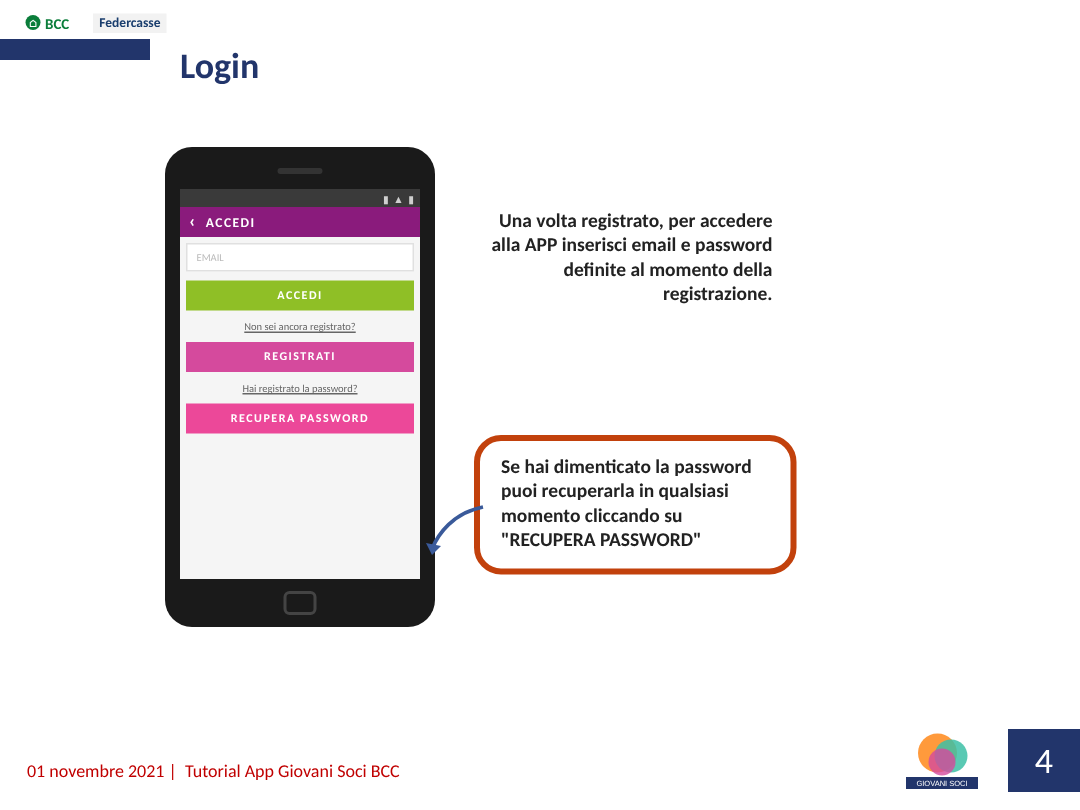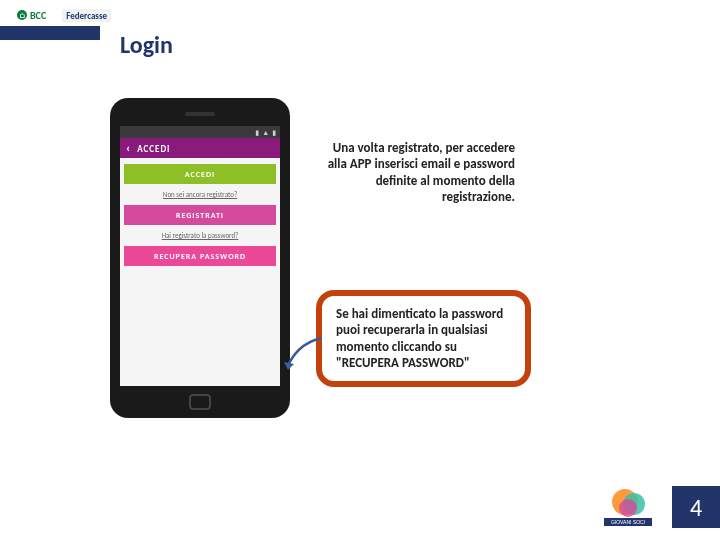--- a/index.html
+++ b/index.html
@@ -26,21 +26,21 @@
 
   .field { background: #fff; margin: 4px 4px 0 4px; padding: 4px 6px; color: #bbb; font-size: 7px; border: 1px solid #e0e0e0; }
   .btn { margin: 6px 4px 0 4px; padding: 5px; text-align: center; color: #fff; font-weight: bold; font-size: 8px; letter-spacing: 1px; }
   .btn-accedi { background: #8fbf26; }
   .helper { margin: 6px 4px 0 4px; text-align: center; color: #666; font-size: 7px; text-decoration: underline; }
   .btn-registrati { background: #d54a9d; }
   .btn-recupera { background: #ec4899; }
 
   
   .desc1 { position: absolute; top: 140px; left: 320px; width: 195px; font-size: 13px; font-weight: bold; line-height: 1.25; text-align: right; }
-  .desc2 { position: absolute; top: 290px; left: 316px; width: 215px; font-size: 13px; font-weight: bold; line-height: 1.25; border: 6px solid #c2410c; border-radius: 18px; padding: 10px 14px; }
+  .desc2 { position: absolute; top: 290px; left: 316px; width: 215px; font-size: 13px; font-weight: bold; line-height: 1.25; border: 4px solid #c2410c; border-radius: 18px; padding: 10px 14px; }
 
   
   .arrow { position: absolute; top: 332px; left: 282px; width: 44px; height: 40px; pointer-events: none; }
 
   
   .footer { position: absolute; bottom: 18px; left: 0; width: 100%; height: 20px; }
   .footer-text { position: absolute; left: 18px; bottom: 0; font-size: 12px; color: #c00000; }
   .footer-logo { position: absolute; right: 64px; bottom: -6px; width: 56px; height: 42px; }
   .page-num-box { position: absolute; right: 0; bottom: -6px; width: 48px; height: 42px; background: #22356b; color: #fff; display: flex; align-items: center; justify-content: center; font-size: 24px; }
 </style>
@@ -66,38 +66,43 @@
   <div class="screen">
     <div class="statusbar">
       <span>▮</span>
       <span>▲</span>
       <span>▮</span>
     </div>
     <div class="titlebar">
       <span class="back-chev">‹</span>
       <span>ACCEDI</span>
     </div>
+    <div class="field">EMAIL</div>
     <div class="btn btn-accedi">ACCEDI</div>
     <div class="helper">Non sei ancora registrato?</div>
     <div class="btn btn-registrati">REGISTRATI</div>
     <div class="helper">Hai registrato la password?</div>
     <div class="btn btn-recupera">RECUPERA PASSWORD</div>
   </div>
   <div class="home"></div>
 </div>
 
 <div class="desc1">Una volta registrato, per accedere alla APP inserisci email e password definite al momento della registrazione.</div>
 <div class="desc2">Se hai dimenticato la password puoi recuperarla in qualsiasi momento cliccando su "RECUPERA PASSWORD"</div>
 
 <svg class="arrow" viewBox="0 0 44 40">
   <path d="M40 6 C 20 10, 10 24, 6 34" stroke="#3a5a9a" stroke-width="2.5" fill="none"></path>
   <path d="M2 30 L6 38 L12 32" fill="#3a5a9a"></path>
 </svg>
 
 <div class="footer">
+  <div class="footer-text">
+    <span>01 novembre 2021</span> |&nbsp;
+    <span>Tutorial App Giovani Soci BCC</span>
+  </div>
   <svg class="footer-logo" viewBox="0 0 56 42">
     <circle cx="25" cy="16" r="13" fill="#ff9a3c"></circle>
     <circle cx="34" cy="18" r="11" fill="#3cbfa6" fill-opacity="0.85"></circle>
     <circle cx="28" cy="22" r="9" fill="#d54a9d" fill-opacity="0.8"></circle>
     <rect x="4" y="32" width="48" height="8" fill="#22356b"></rect>
     <text x="28" y="38" text-anchor="middle" font-size="5" fill="#fff" font-family="Arial">GIOVANI SOCI</text>
   </svg>
   <div class="page-num-box">4</div>
 </div>
 

